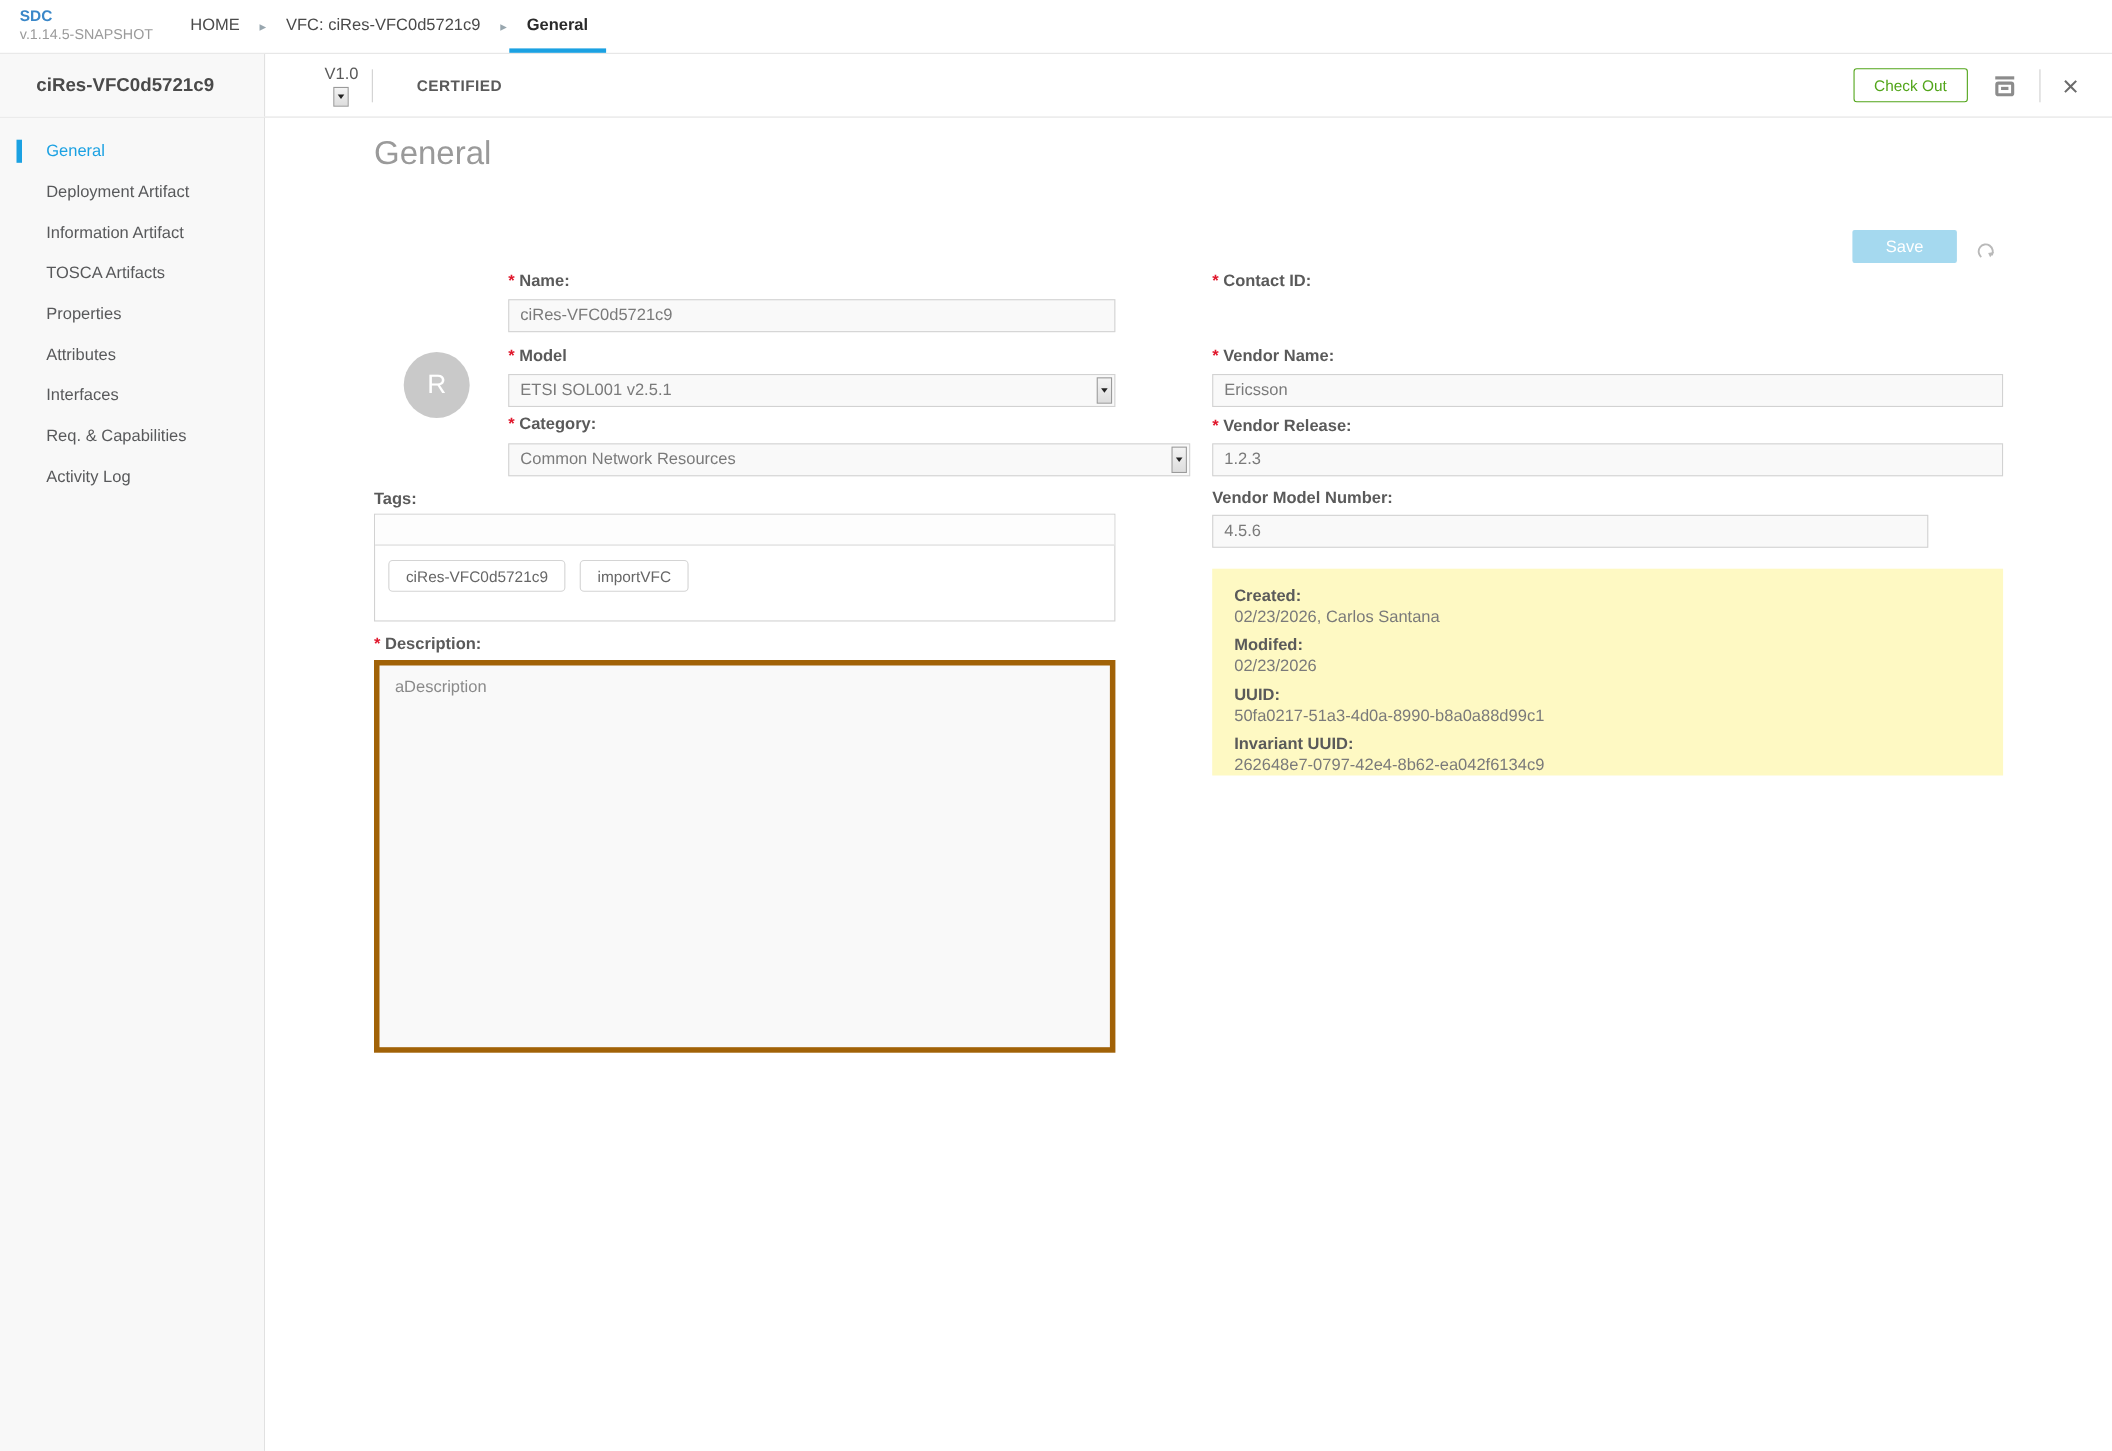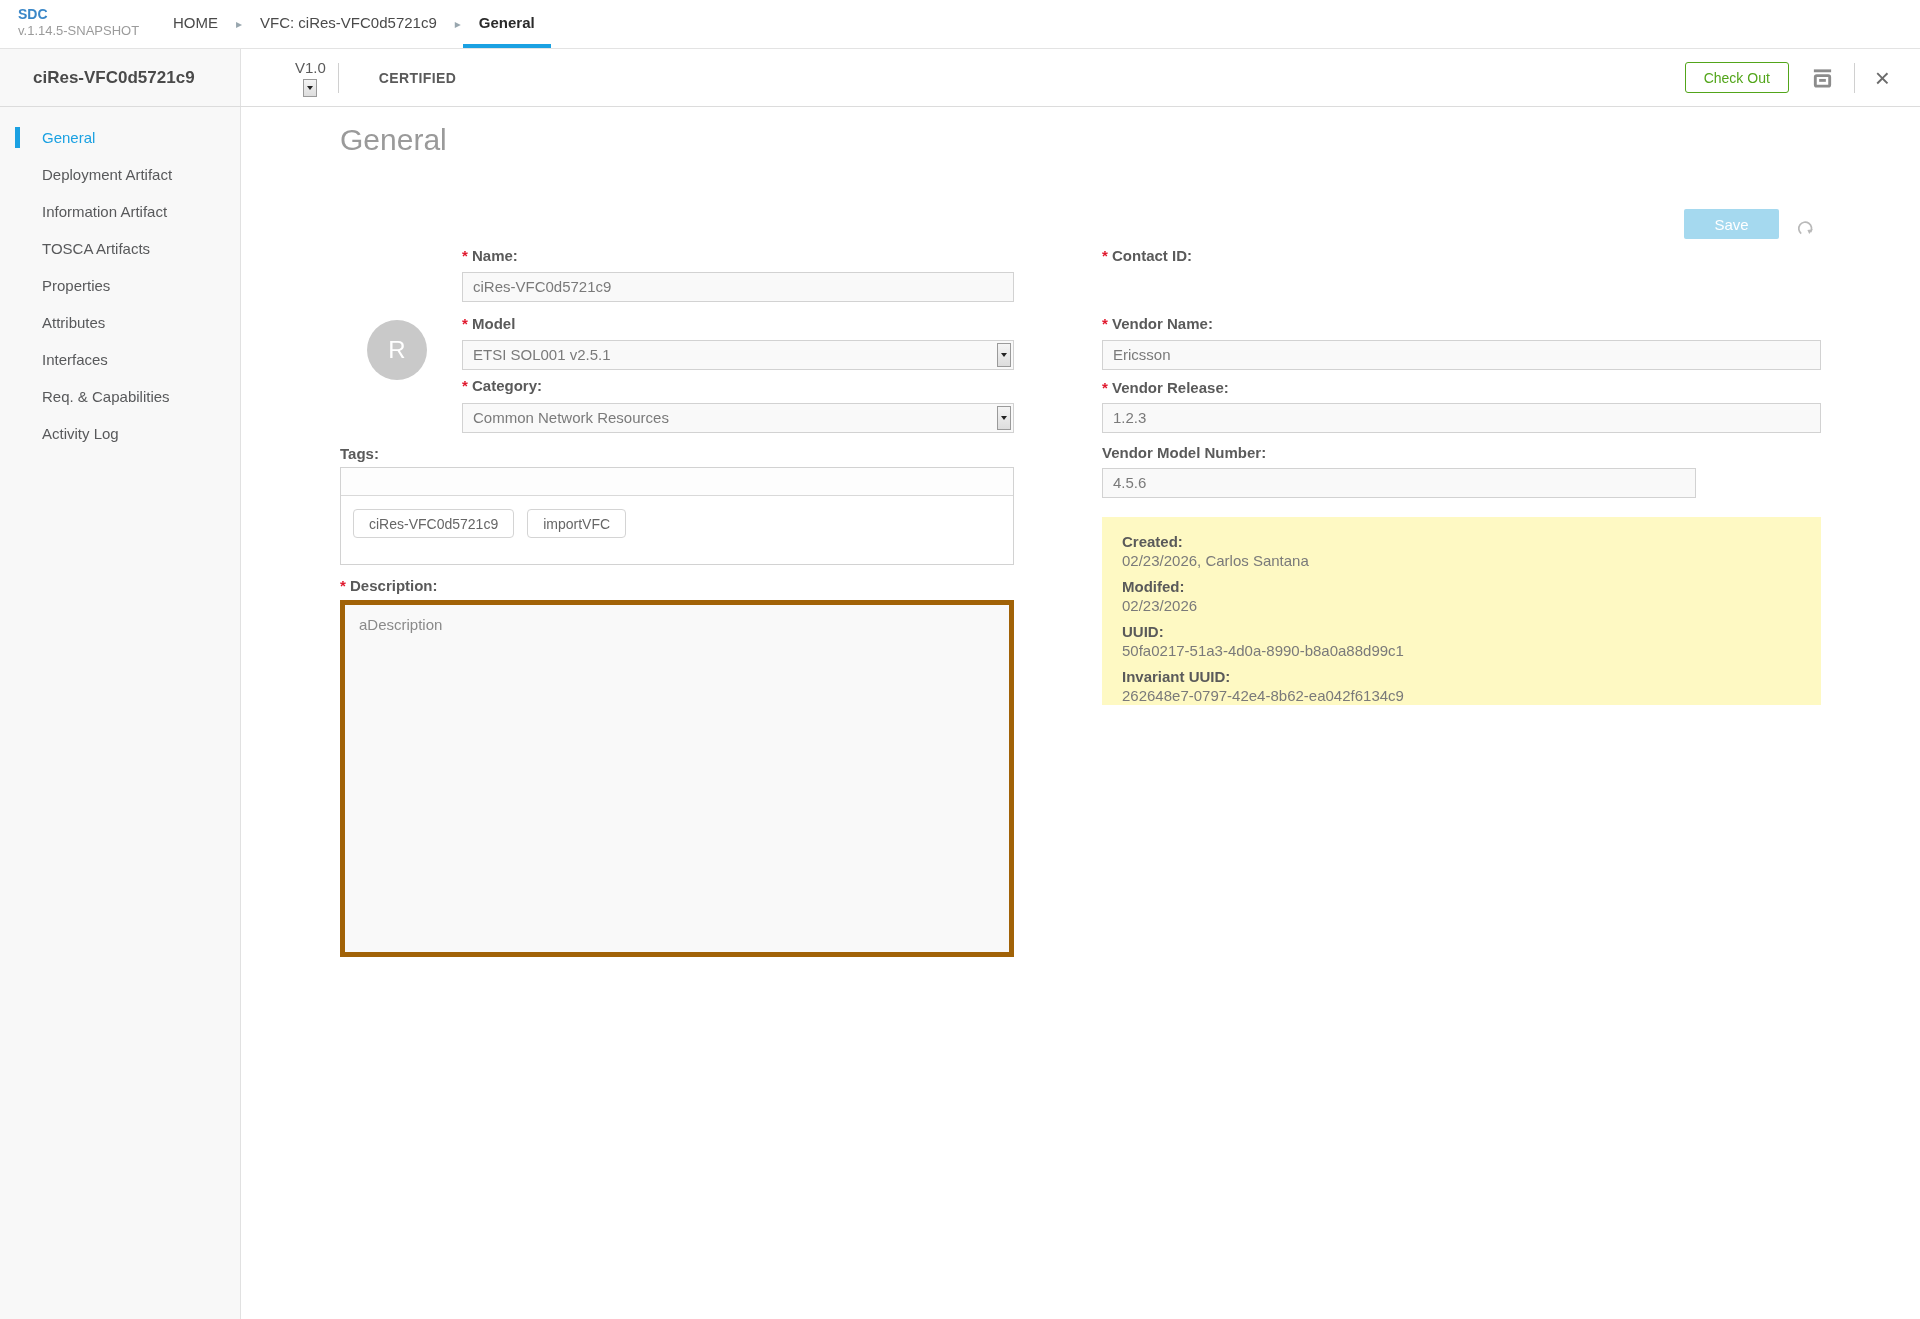--- a/index.html
+++ b/index.html
@@ -164,21 +164,21 @@
     <div class="field-label req" style="left:221px; top:140px;">Name:</div>
     <div class="tinput" style="left:221px; top:165px; width:552px;">ciRes-VFC0d5721c9</div>
 
     <div class="field-label req" style="left:221px; top:208px;">Model</div>
     <div class="tselect" style="left:221px; top:233px; width:552px;">
       <span>ETSI SOL001 v2.5.1</span>
       <span class="sel-spin"></span>
     </div>
 
     <div class="field-label req" style="left:221px; top:270px;">Category:</div>
-    <div class="tselect" style="left:221px; top:296px; width:552px;">
+    <div class="tselect" style="left:221px; top:296px; width:620px;">
       <span>Common Network Resources</span>
       <span class="sel-spin"></span>
     </div>
 
     <div class="field-label" style="left:99px; top:338px;">Tags:</div>
     <div class="tags-box">
       <div class="tags-input"></div>
       <div class="chips">
         <span class="chip">ciRes-VFC0d5721c9</span>
         <span class="chip">importVFC</span>
@@ -190,21 +190,21 @@
 
     <div class="field-label req" style="left:861px; top:140px;">Contact ID:</div>
 
     <div class="field-label req" style="left:861px; top:208px;">Vendor Name:</div>
     <div class="tinput" style="left:861px; top:233px; width:719px;">Ericsson</div>
 
     <div class="field-label req" style="left:861px; top:272px;">Vendor Release:</div>
     <div class="tinput" style="left:861px; top:296px; width:719px;">1.2.3</div>
 
     <div class="field-label" style="left:861px; top:337px;">Vendor Model Number:</div>
-    <div class="tinput" style="left:861px; top:361px; width:594px;">4.5.6</div>
+    <div class="tinput" style="left:861px; top:361px; width:651px;">4.5.6</div>
 
     <div class="meta-box">
       <div class="meta-label">Created:</div>
       <div class="meta-value">02/23/2026, Carlos Santana</div>
       <div class="meta-label">Modifed:</div>
       <div class="meta-value">02/23/2026</div>
       <div class="meta-label">UUID:</div>
       <div class="meta-value">50fa0217-51a3-4d0a-8990-b8a0a88d99c1</div>
       <div class="meta-label">Invariant UUID:</div>
       <div class="meta-value">262648e7-0797-42e4-8b62-ea042f6134c9</div>

